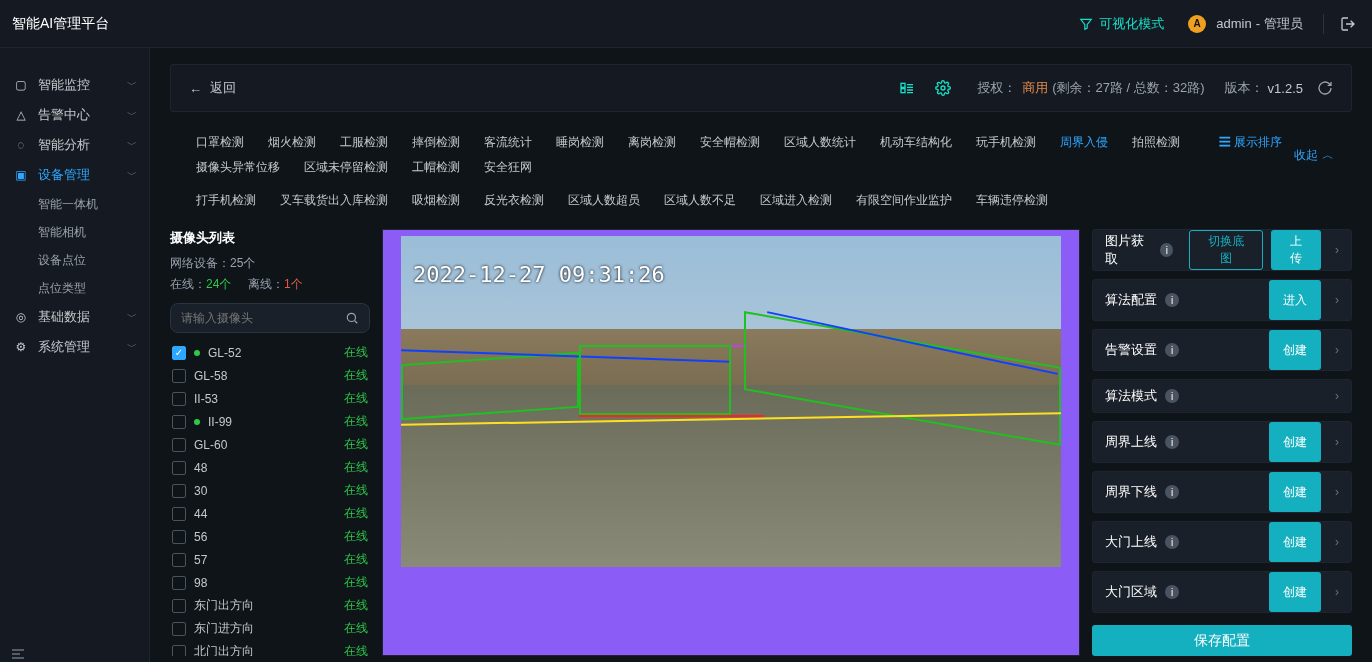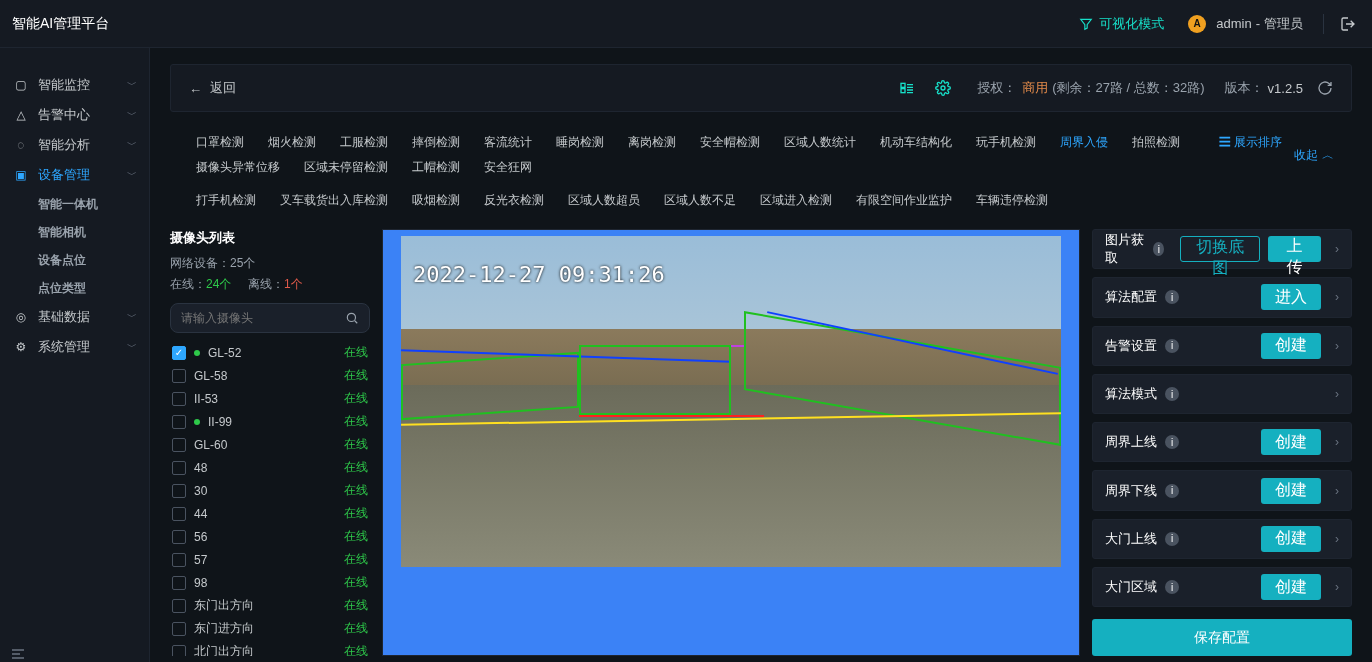--- a/index.html
+++ b/index.html
@@ -67,21 +67,20 @@
 .menu-item .chev { position: absolute; right: 12px; font-size: 10px; color: #6a7380; }
 .menu-item .mi { width: 14px; text-align: center; font-size: 12px; }
 .submenu-item {
   height: 28px;
   display: flex;
   align-items: center;
   padding-left: 38px;
   font-size: 12px;
   color: #9aa3ad;
   cursor: pointer;
-  font-weight: bold;
 }
 .collapse-btn {
   position: absolute; bottom: 8px; left: 10px;
   color: #6a7380; cursor: pointer; font-size: 14px;
 }
 
 
 .main { flex: 1; display: flex; flex-direction: column; }
 
 
@@ -192,21 +191,21 @@
   background: #2ec94a; flex-shrink: 0;
   display: none;
 }
 .cam-row.hasdot .dot { display: inline-block; }
 .cam-row .cname { color: #c5c9cc; flex: 1; white-space: nowrap; overflow: hidden; text-overflow: ellipsis; }
 .cam-row .cstat { color: #2ec94a; }
 
 
 .preview {
   flex: 1;
-  background: #3b82f6;
+  background: #8b5cf6;
   border: 1px solid #1e2530;
   position: relative;
 }
 .preview-inner {
   position: absolute;
   left: 18px; top: 6px; right: 18px; bottom: 88px;
   background: linear-gradient(to bottom, #9abdd8 0%, #a8c4d8 28%, #8b7a5c 28%, #7a6d52 45%, #6b6b5a 45%, #8a8a78 100%);
   overflow: hidden;
 }
 .timestamp {
@@ -254,22 +253,22 @@
 .cfg-info {
   width: 14px; height: 14px; border-radius: 50%;
   background: #4a5360; color: #fff; font-size: 10px;
   display: flex; align-items: center; justify-content: center;
 }
 .cfg-spacer { flex: 1; }
 .cfg-btn {
   background: #15b0c0;
   border: none;
   color: #fff;
-  font-size: 16px;
-  height: 26px;
+  font-size: 12px;
+  height: 40px;
   padding: 0 14px;
   border-radius: 3px;
   cursor: pointer;
 }
 .cfg-btn.outline {
   background: transparent;
   border: 1px solid #15b0c0;
   color: #15b0c0;
 }
 .cfg-chev { color: #6a7380; font-size: 12px; margin-left: 6px; cursor: pointer; }

